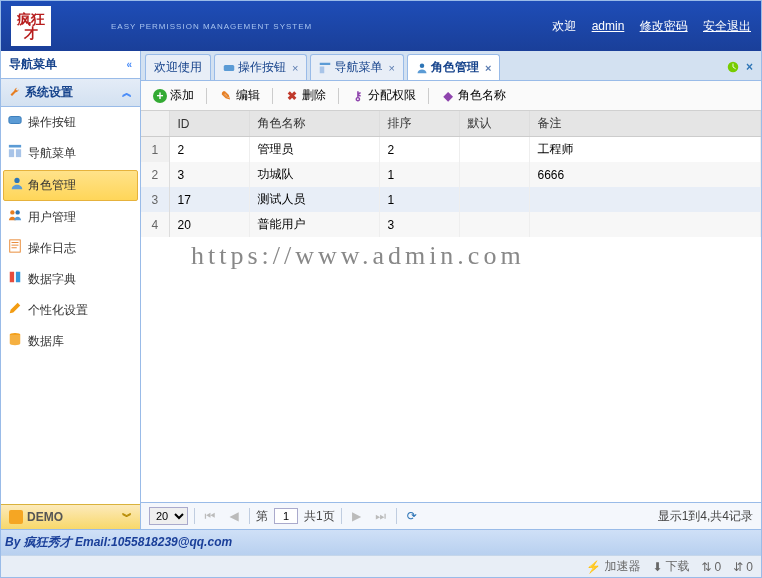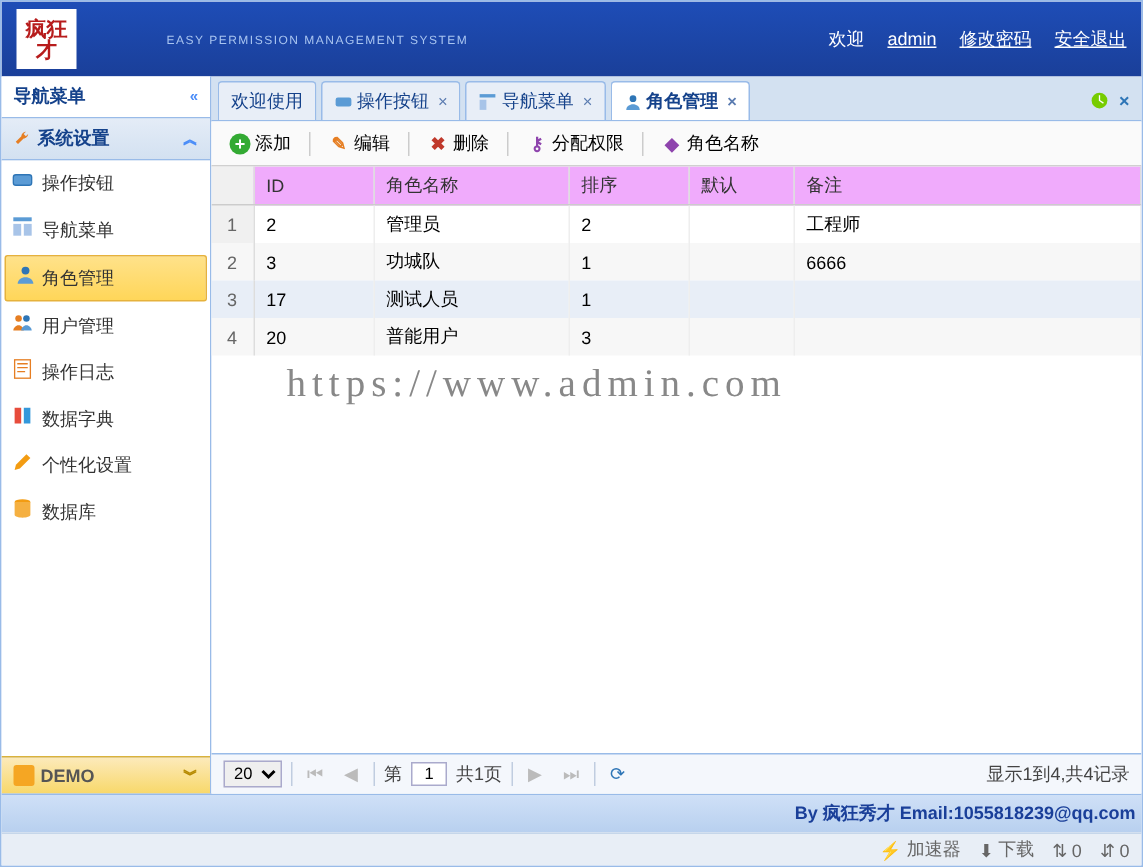--- a/index.html
+++ b/index.html
@@ -47,38 +47,38 @@
 .sub-header { border: 1px solid #99bbe8; border-left: none; border-right: none; padding: 4px 8px; display: flex; align-items: center; color: #15428b; background: #f4f7fc; }
 .grid-ic { width: 14px; height: 14px; margin-right: 4px; border: 1px solid #8aa; display: inline-block; background: repeating-linear-gradient(to bottom, #cde 0 3px, #fff 3px 6px); }
 .toolbar { padding: 4px 6px; border-bottom: 1px solid #d0d0d0; display: flex; align-items: center; gap: 4px; background: #fafafa; }
 .tbtn { display: flex; align-items: center; padding: 2px 6px; cursor: pointer; border-radius: 2px; }
 .tbtn .ic { width: 14px; height: 14px; margin-right: 3px; display: inline-flex; align-items: center; justify-content: center; font-size: 12px; font-weight: bold; }
 .sep { width: 1px; height: 16px; background: #ccc; margin: 0 2px; }
 
 
 .table-wrap { flex: 1; overflow: auto; position: relative; }
 table { width: 100%; border-collapse: collapse; }
-th { text-align: left; padding: 4px 8px; background: #f0abfc; border-right: 1px solid #ddd; border-bottom: 1px solid #ccc; color: #333; font-weight: normal; }
+th { text-align: left; padding: 4px 8px; background: #e5e5e5; border-right: 1px solid #ddd; border-bottom: 1px solid #ccc; color: #333; font-weight: normal; }
 td { padding: 4px 8px; border-right: 1px solid #eee; }
 tr.even td { background: #f7f7f7; }
 tr.selected td { background: #e8eef7; }
 .rownum { text-align: center; background: #f0f0f0; border-right: 1px solid #ddd; color: #666; width: 28px; }
 .watermark { position: absolute; top: 130px; left: 50px; font-size: 26px; color: #888; letter-spacing: 4px; font-family: Georgia, serif; pointer-events: none; }
 
 
 .pager { border-top: 1px solid #99bbe8; padding: 4px 8px; display: flex; align-items: center; gap: 6px; background: #f4f7fc; color: #444; }
 .pager .pgbtn { width: 18px; height: 18px; display: flex; align-items: center; justify-content: center; cursor: pointer; color: #5a7bb0; border-radius: 2px; }
 .pager .pgbtn.disabled { color: #bbb; cursor: default; }
 .pager select, .pager input { border: 1px solid #aac; font-size: 11px; padding: 1px 2px; }
 .pager input { width: 24px; text-align: center; }
 .pager .psep { width: 1px; height: 16px; background: #c0cde0; }
 .pager-info { margin-left: auto; }
 
 
-.footer { background: linear-gradient(to bottom, #cfe0f7, #b8d0ef); border-top: 1px solid #99bbe8; text-align: right; padding: 4px; color: #1a3f99; font-weight: bold; font-size: 11px; }
+.footer { background: linear-gradient(to bottom, #cfe0f7, #b8d0ef); border-top: 1px solid #99bbe8; text-align: left; padding: 4px; color: #1a3f99; font-weight: bold; font-size: 11px; font-style: italic; }
 .statusbar { background: #e8eef6; border-top: 1px solid #c5d6ea; padding: 2px 8px; display: flex; justify-content: flex-end; gap: 12px; color: #666; font-size: 10px; }
 .statusbar span { display: flex; align-items: center; gap: 3px; }
 </style>
 </head>
 <body>
 
 <div class="header">
   <div class="logo">疯狂才</div>
   <div>
     <div class="title-sub">EASY PERMISSION MANAGEMENT SYSTEM</div>

